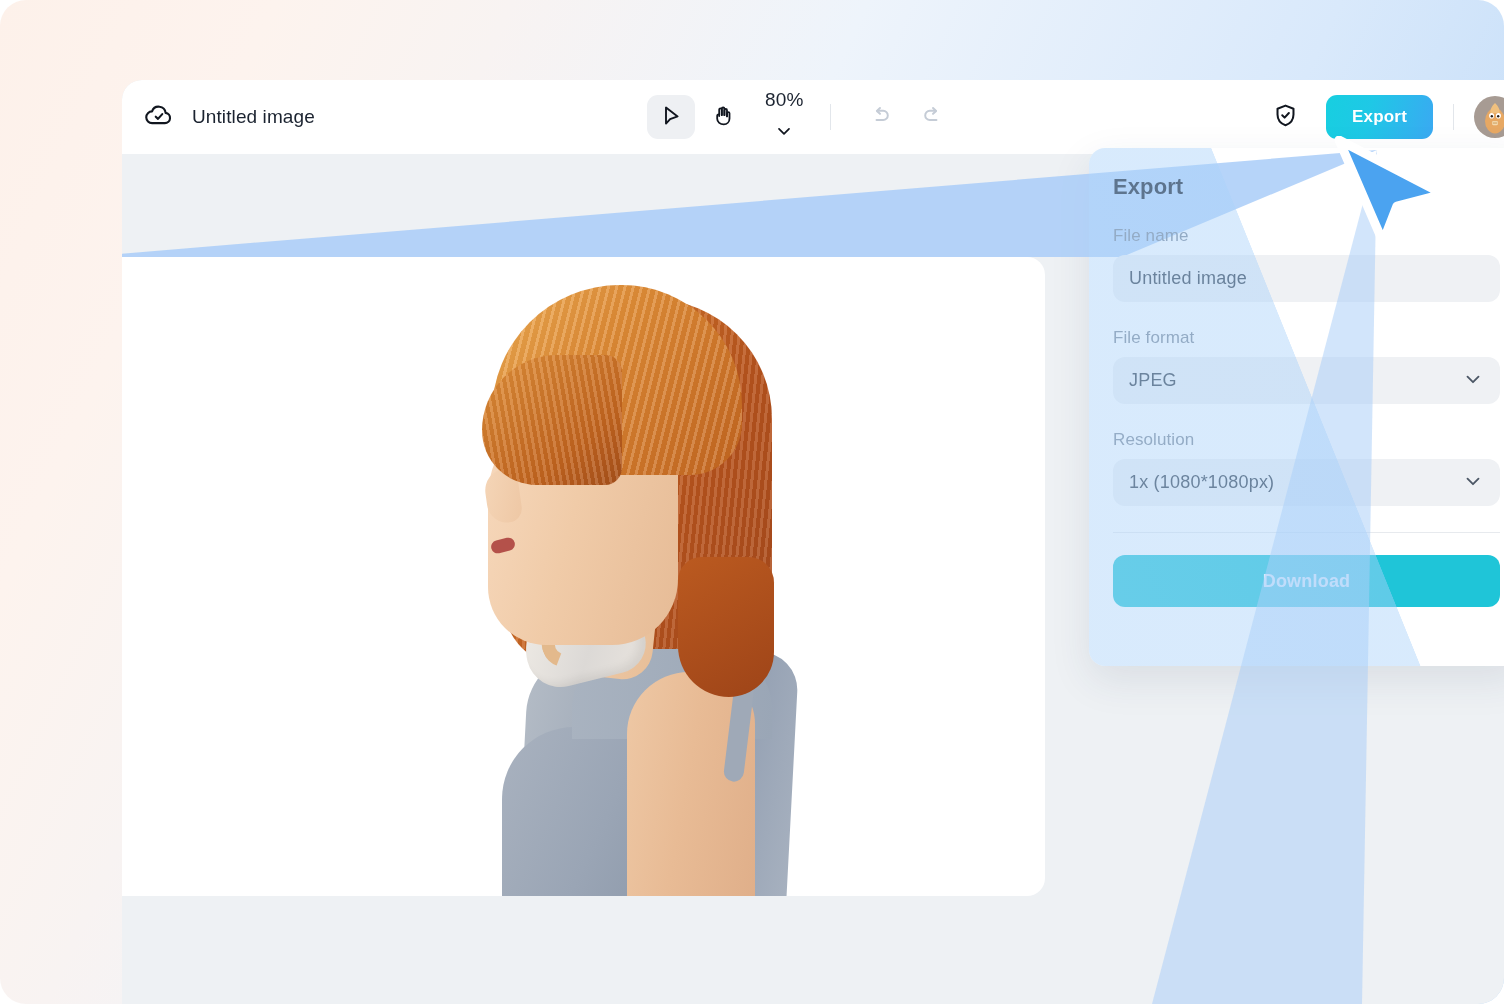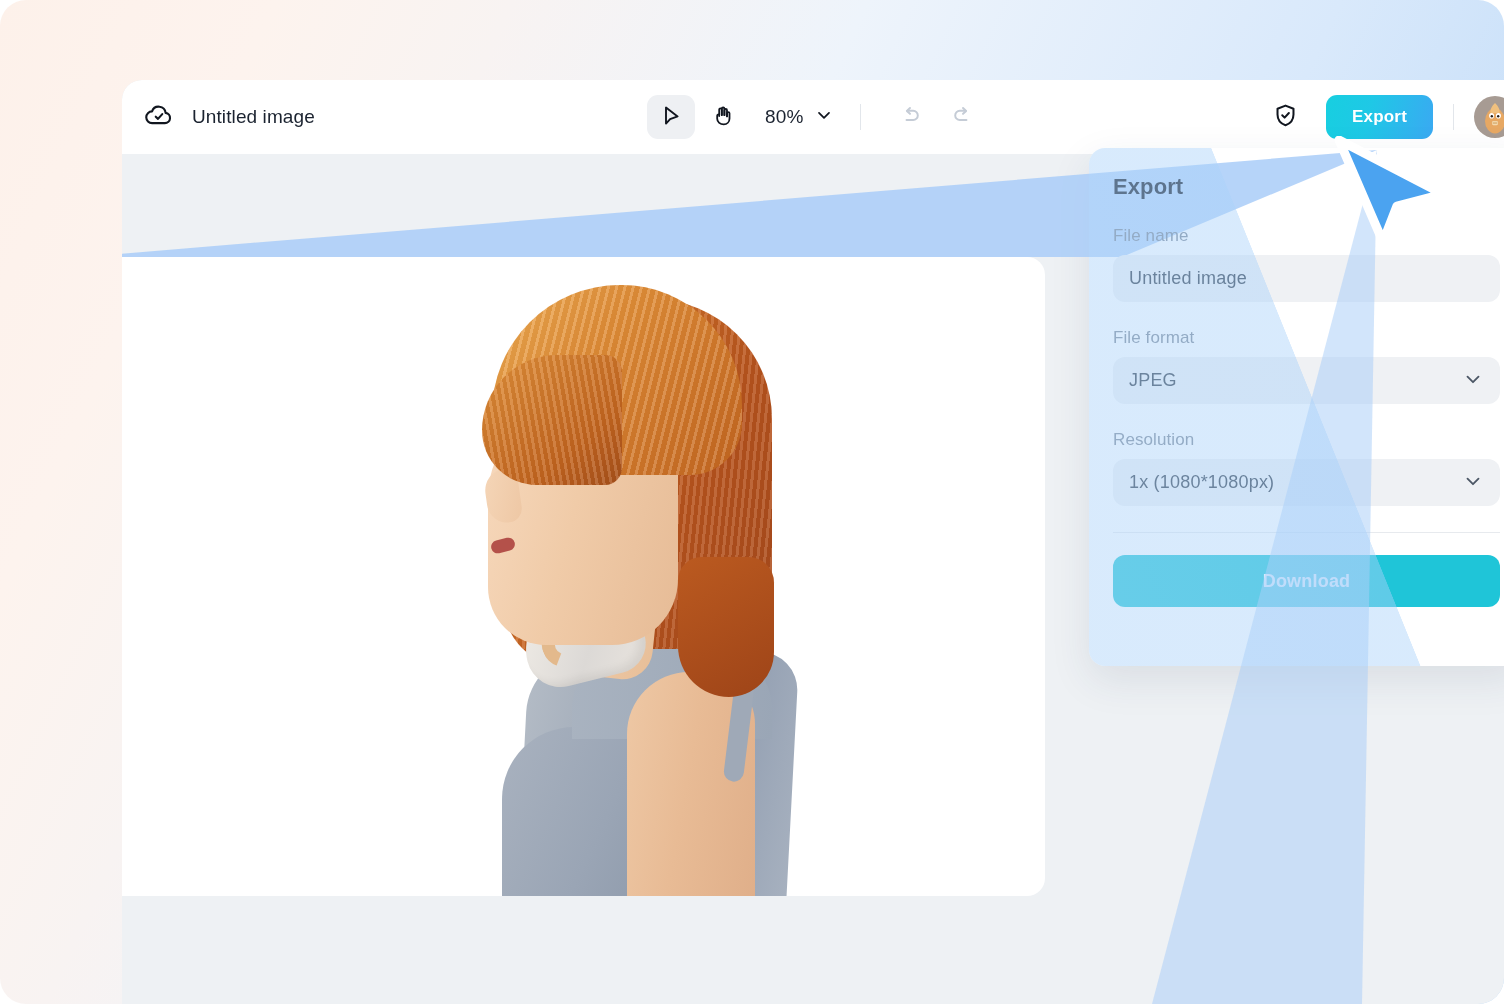--- a/index.html
+++ b/index.html
@@ -88,20 +88,21 @@
     cursor: pointer;
   }
   .tool-btn.active { background: #eef0f3; }
 
   #zoom-group {
     display: flex;
     align-items: center;
     gap: 10px;
     margin-left: 14px;
     cursor: pointer;
+    flex-direction: column;
   }
   #zoom-value {
     font-size: 19px;
     color: #1b2330;
     letter-spacing: .2px;
   }
 
   .tb-divider {
     width: 1px;
     height: 26px;

